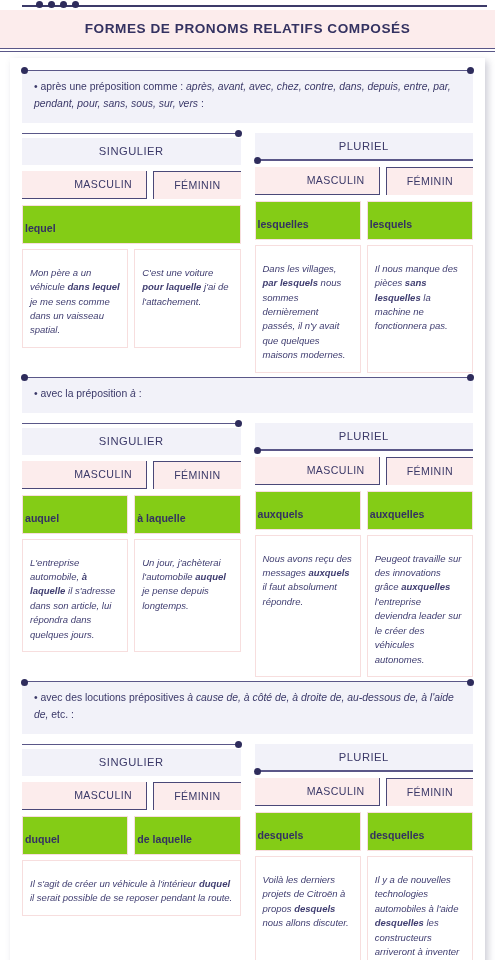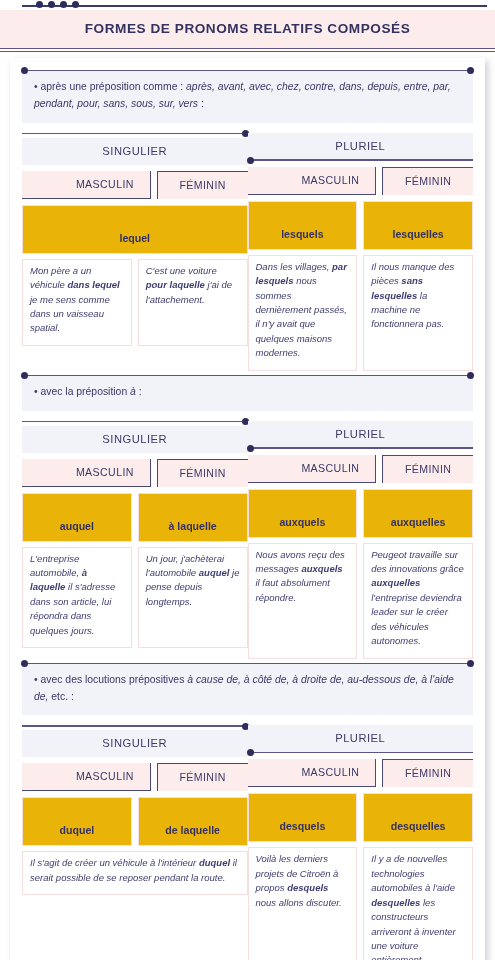--- a/index.html
+++ b/index.html
@@ -99,20 +99,21 @@
     padding: 9px 12px 10px;
     font-size: 10.4px;
     line-height: 1.62;
     color: #3a3868;
   }
   .intro-box em { font-style: italic; }
 
   
   .tables {
     display: flex;
+    gap: 14px;
   }
   .tbl { flex: 1 1 0; min-width: 0; }
 
   .num-head-wrap { position: relative; padding-top: 5px; }
   .num-rule {
     position: absolute;
     left: 0; right: 0; top: 0;
     height: 1.4px;
     background: #5a5788;
   }
@@ -163,35 +164,35 @@
     padding-left: 40px;
   }
   .gender.fem {
     border-left: 1.6px solid #4a4878;
     border-top: 1.6px solid #4a4878;
   }
 
   .term {
     flex: 1 1 0;
     min-width: 0;
-    background: #eab308;
+    background: #84cc16;
     border: 1px solid #f7dede;
-    text-align: center;
-    padding: 26px 2px 9px;
+    text-align: left;
+    padding: 16px 2px 9px;
     font-size: 10.6px;
     font-weight: 700;
     color: #343261;
   }
 
   .ex {
     flex: 1 1 0;
     min-width: 0;
     background: #ffffff;
     border: 1px solid #f7dede;
-    padding: 4px 7px 9px;
+    padding: 16px 7px 9px;
     font-size: 9.5px;
     line-height: 1.52;
     font-style: italic;
     color: #3f3d70;
   }
   .ex b { font-weight: 700; font-style: italic; }
 
   .sec { margin-bottom: 4px; }
 </style>
 </head>
@@ -251,22 +252,22 @@
             <div class="num-head">PLURIEL</div>
             <div class="num-rule left-knob">
                 <span class="knob"></span>
               </div>
           </div>
           <div class="gender-row">
             <div class="gender masc">MASCULIN</div>
             <div class="gender fem">FÉMININ</div>
           </div>
           <div class="term-row">
+            <div class="term">lesquelles</div>
             <div class="term">lesquels</div>
-            <div class="term">lesquelles</div>
           </div>
           <div class="ex-row">
             <div class="ex"><span>Dans les villages, </span><b>par lesquels</b><span> nous sommes dernièrement passés, il n'y avait que quelques maisons modernes.</span></div>
             <div class="ex"><span>Il nous manque des pièces </span><b>sans lesquelles</b><span> la machine ne fonctionnera pas.</span></div>
           </div>
         </div>
 
       </div>
     </div>
 

